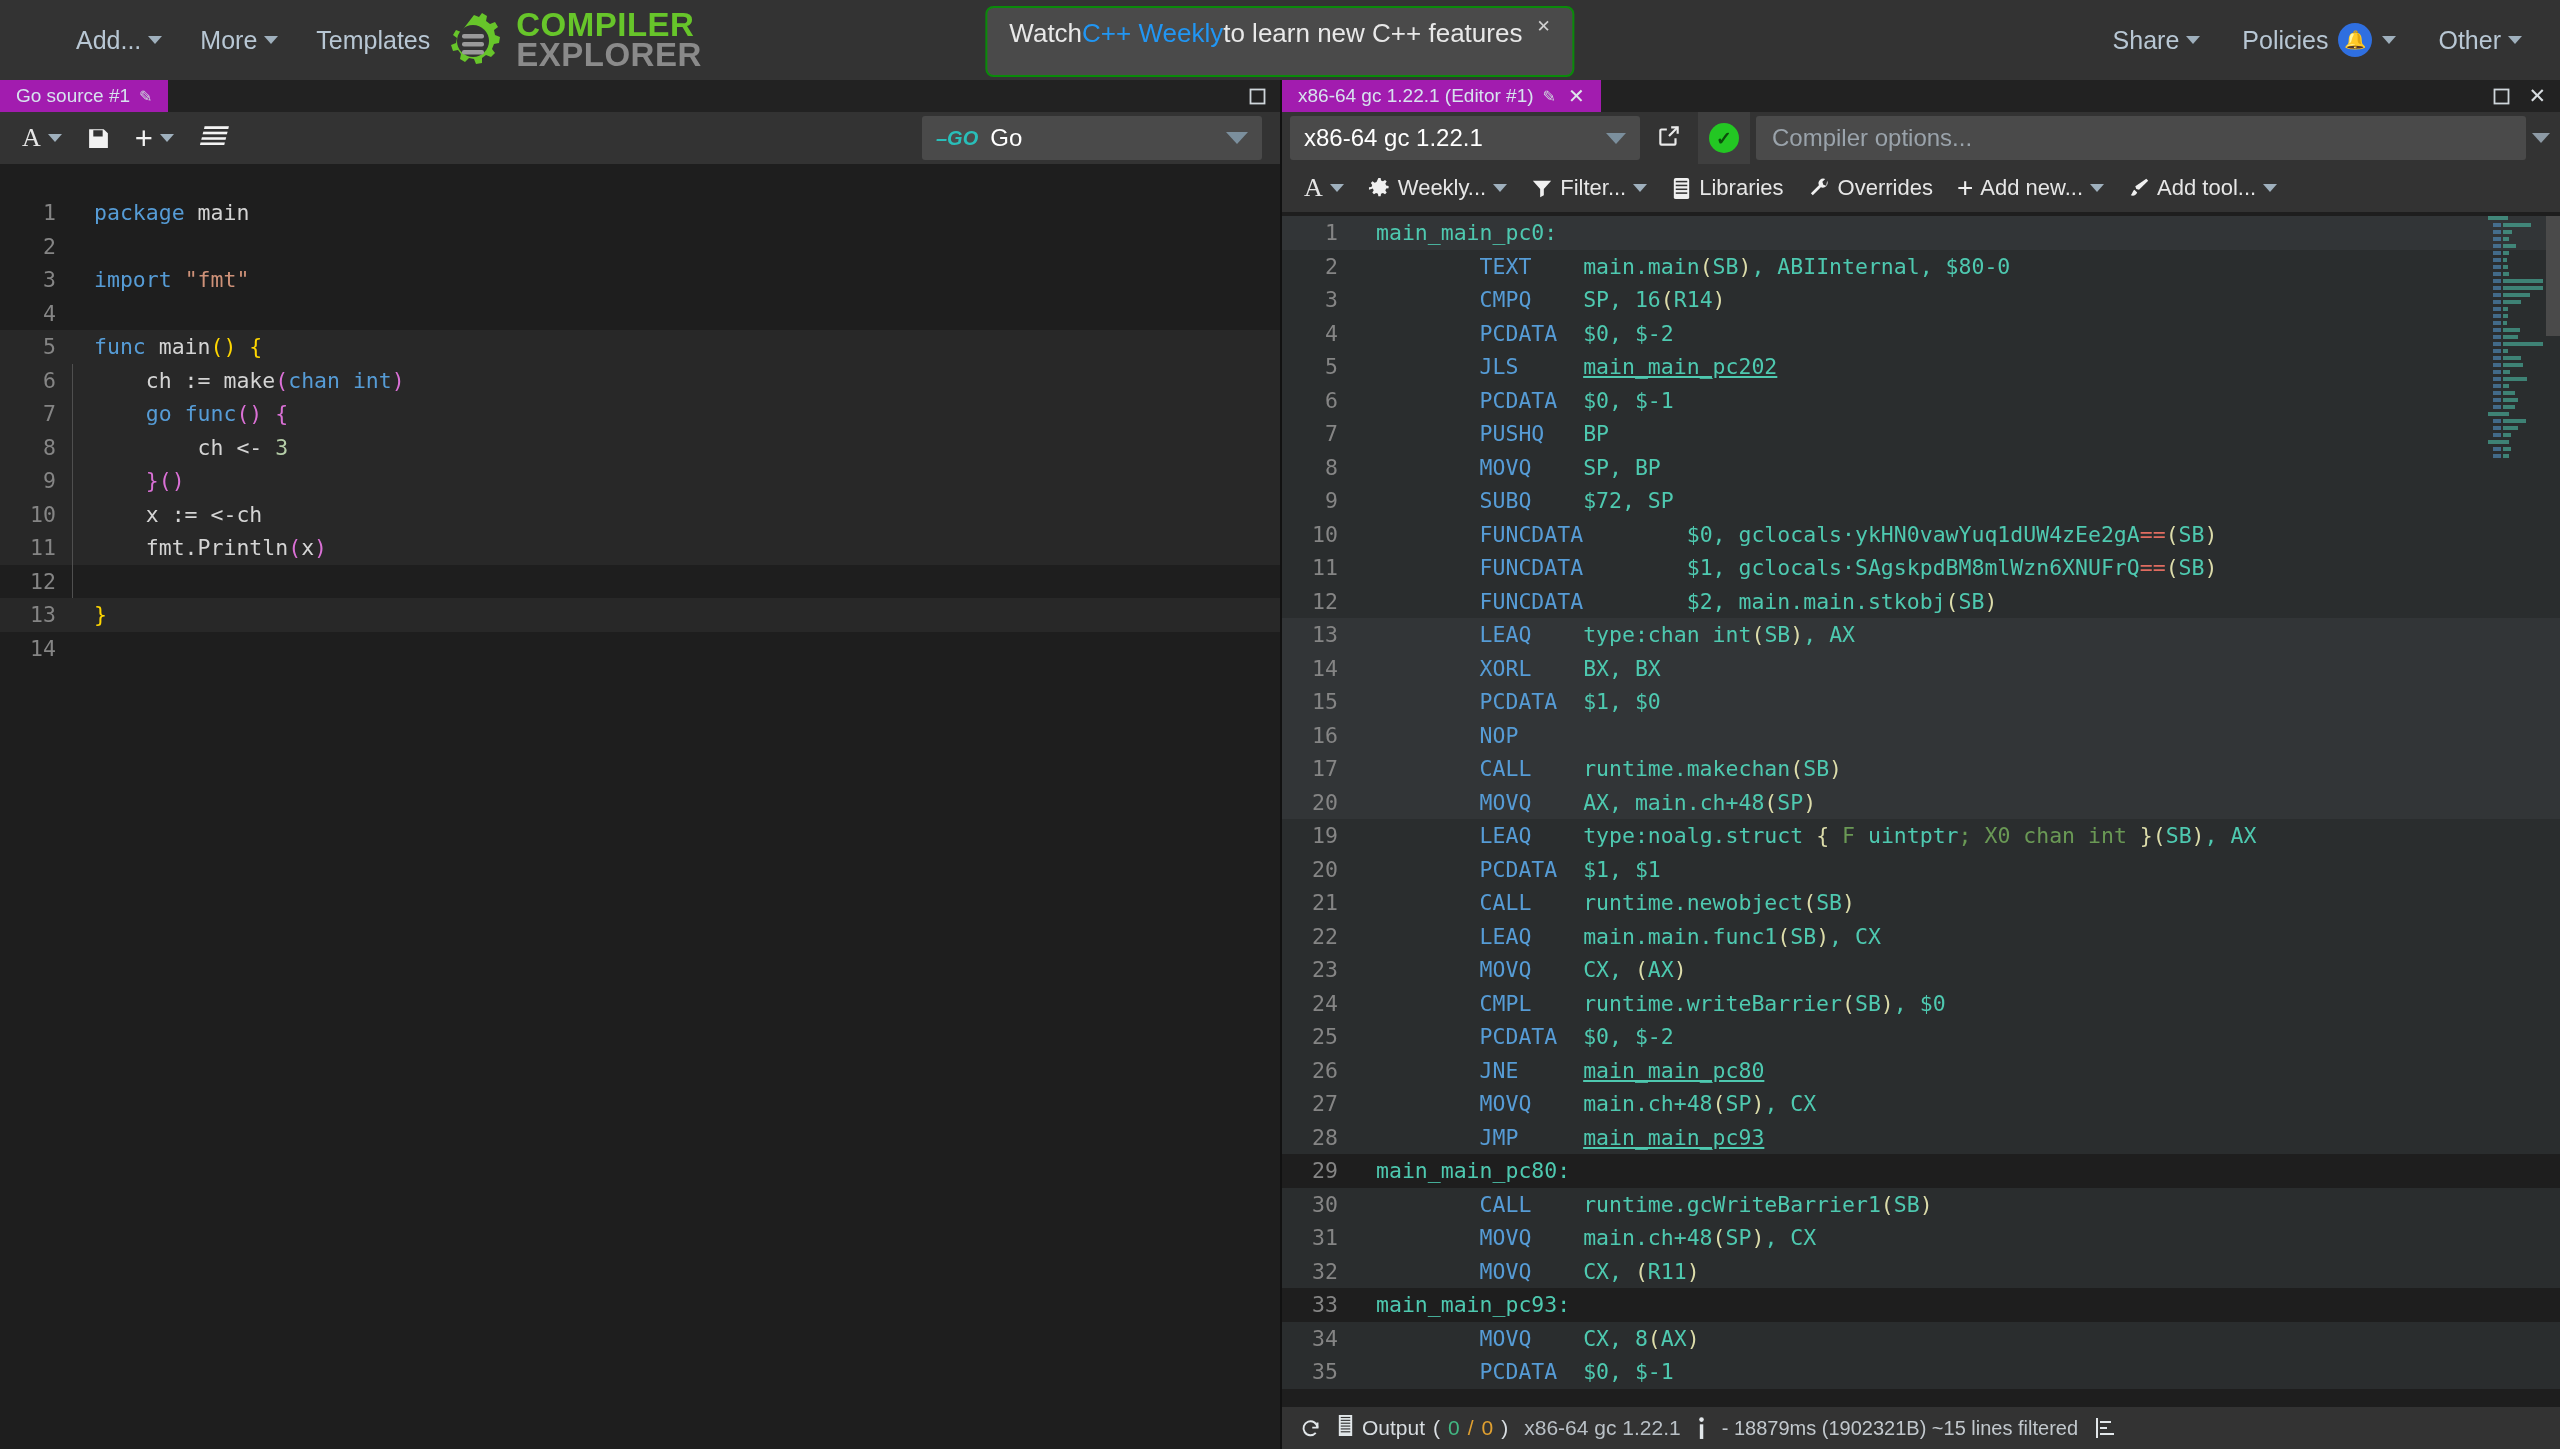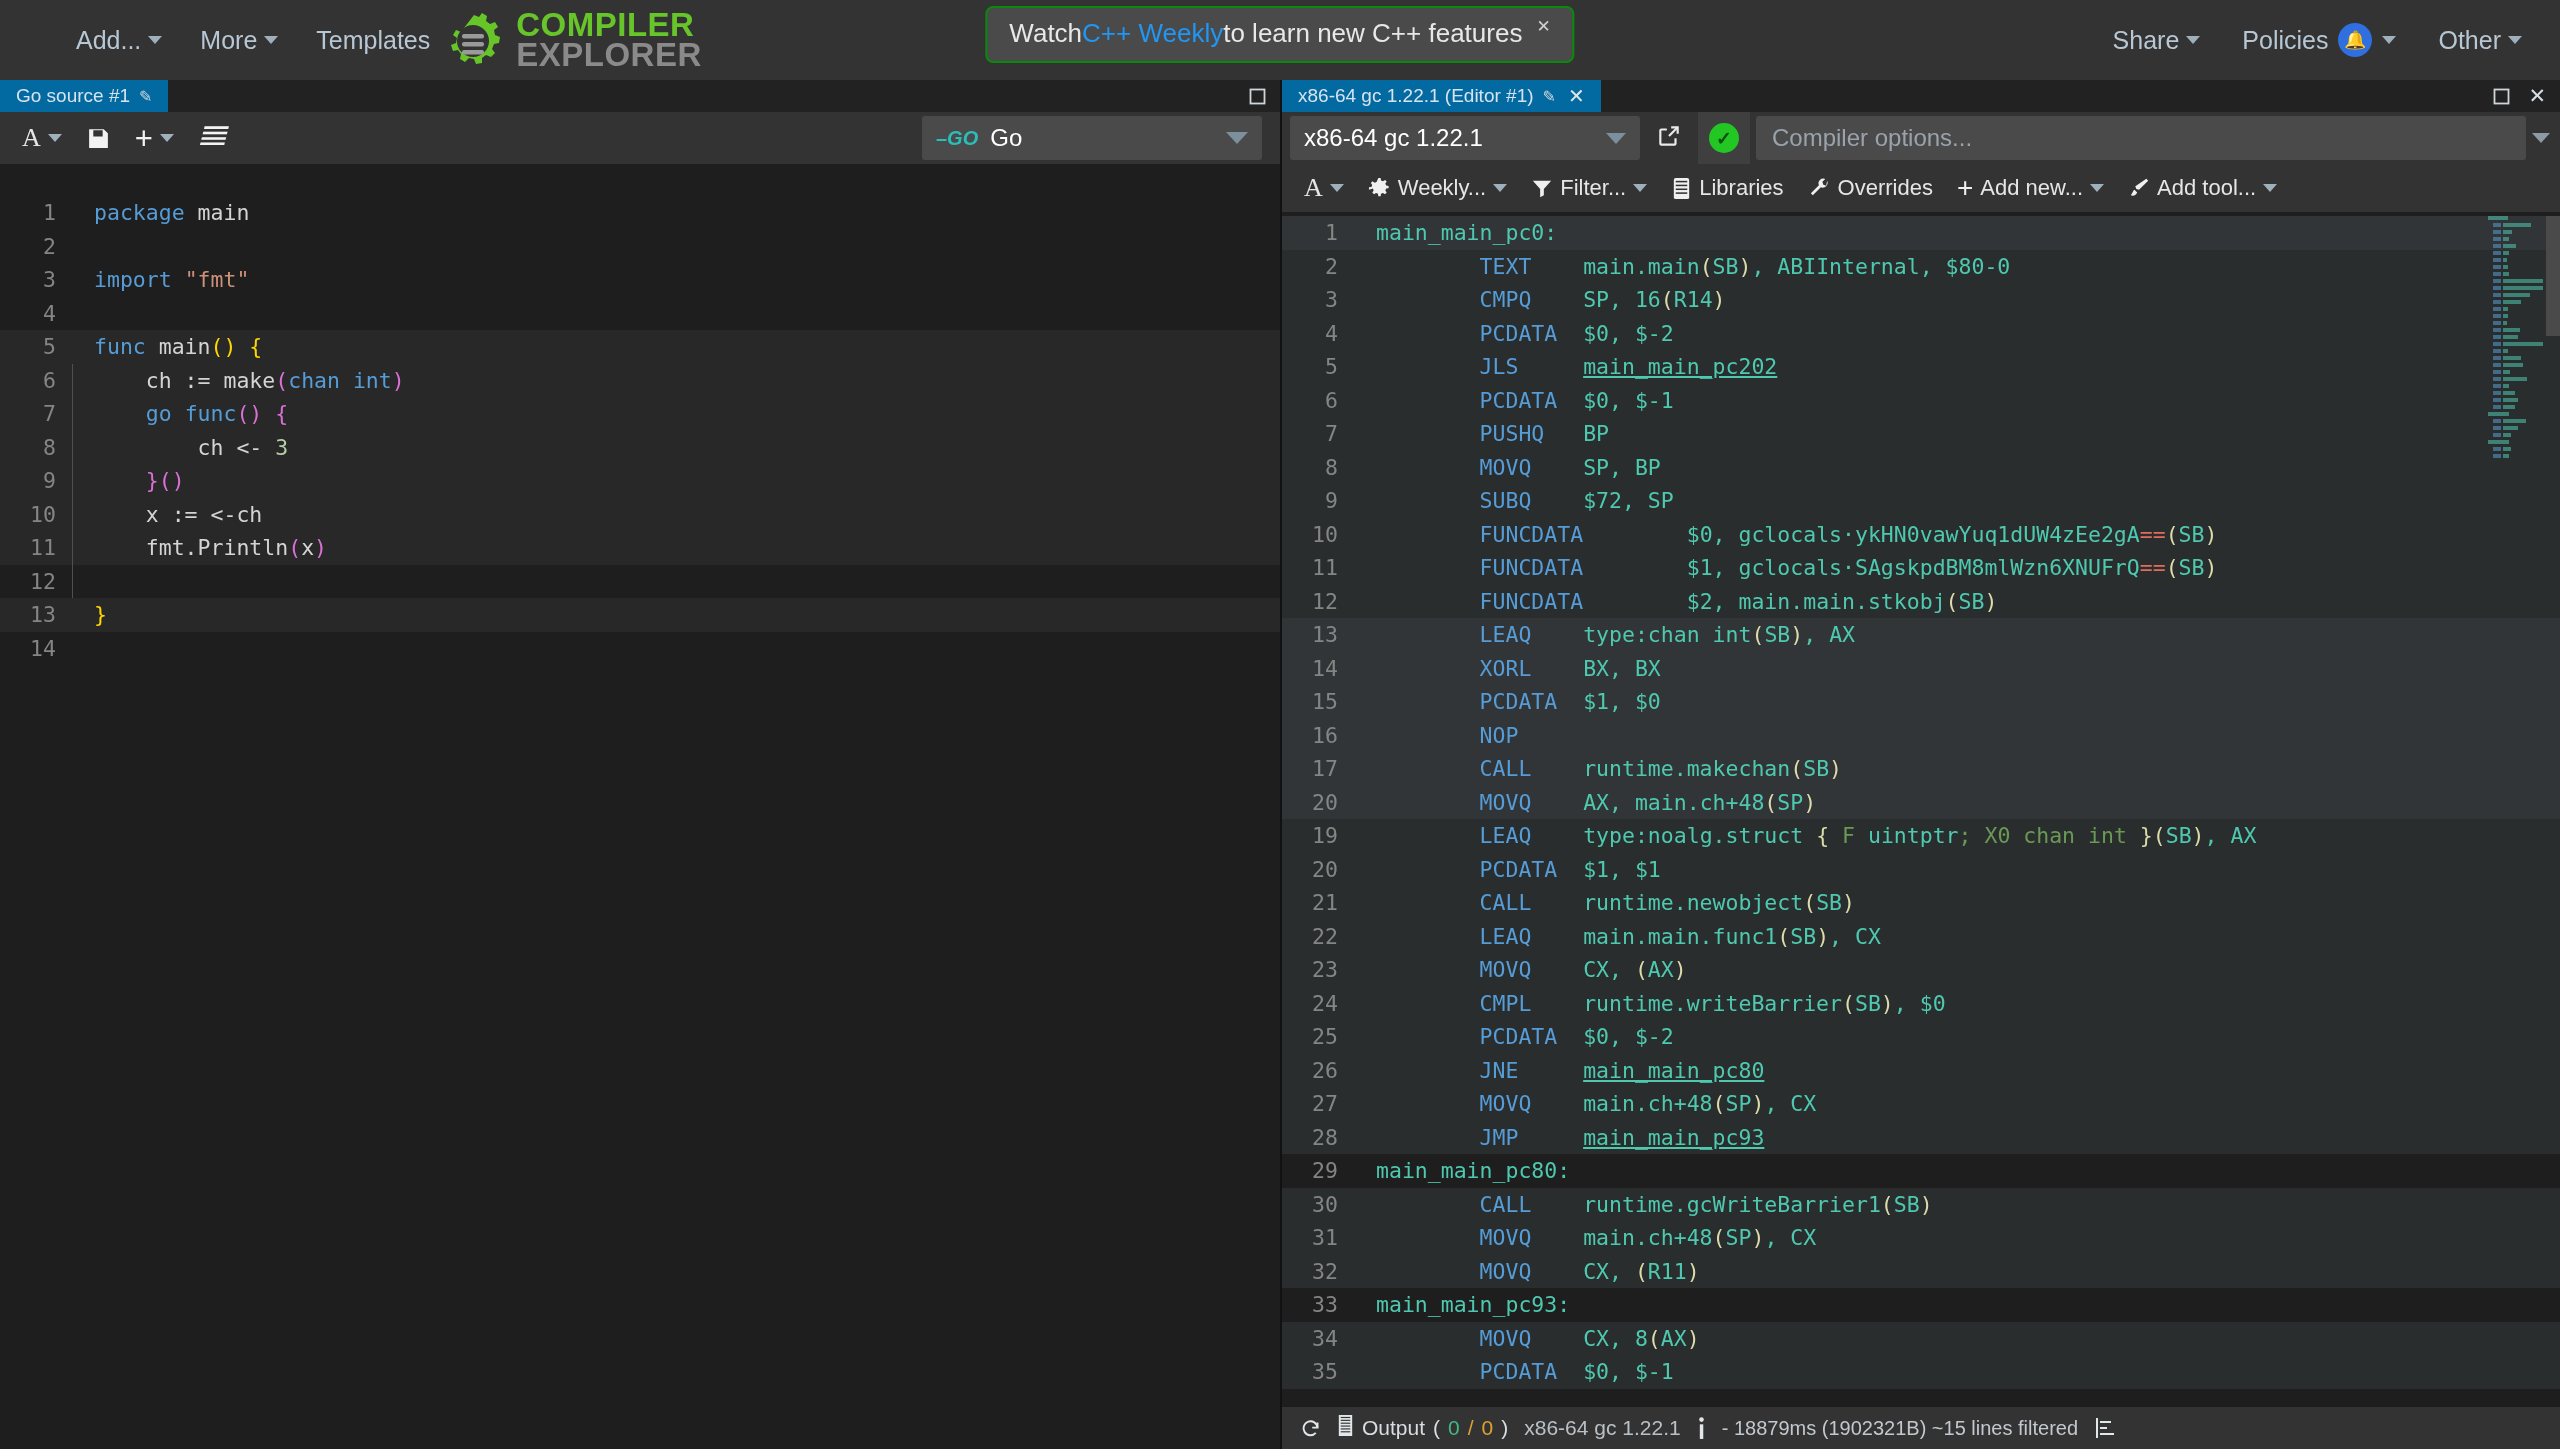--- a/index.html
+++ b/index.html
@@ -44,21 +44,21 @@
   }
   #nav-left { display: flex; align-items: center; margin-left: 38px; gap: 6px; }
   #nav-right { display: flex; align-items: center; margin-left: auto; gap: 10px; }
 
   #ad-banner {
     position: absolute; left: 50%; transform: translateX(-50%);
     top: 6px;
     background: #4a4a4a;
     border: 2px solid #0a8a0a;
     border-radius: 8px;
-    padding: 10px 22px 12px 22px;
+    padding: 10px 22px 26px 22px;
     display: flex; align-items: flex-end;
     color: #e8e8e8; font-size: 26px; white-space: nowrap;
   }
   #ad-banner .hl { color: #2196f3; }
   #ad-close {
     color: #cfcfcf; font-size: 17px; margin-left: 14px; cursor: pointer;
     align-self: flex-start; line-height: 1;
   }
   .bell-badge {
     background: #2f6fe0; border-radius: 50%;
@@ -71,21 +71,21 @@
   #workspace { display: flex; height: 1369px; width: 2560px; }
   #left-pane  { width: 1282px; background: #1e1e1e; position: relative; border-right: 2px solid #111; }
   #right-pane { width: 1278px; background: #1e1e1e; position: relative; }
 
   
   .pane-head {
     height: 32px; background: #222222; display: flex; align-items: stretch;
     position: relative;
   }
   .pane-tab {
-    background: #0369a1; color: #d7e3ee; font-size: 19px;
+    background: #a21caf; color: #d7e3ee; font-size: 19px;
     display: flex; align-items: center; gap: 9px;
     padding: 0 16px; cursor: pointer;
   }
   .pane-tab .pencil { font-size: 16px; color: #cfd8de; }
   .pane-tab .closex { font-size: 20px; color: #dfe6eb; margin-left: 3px; }
   .pane-controls {
     margin-left: auto; display: flex; align-items: center;
     gap: 18px; padding: 0 14px; color: #d8dde1;
   }
   .pane-ctrl-btn { cursor: pointer; display: flex; align-items: center; }

